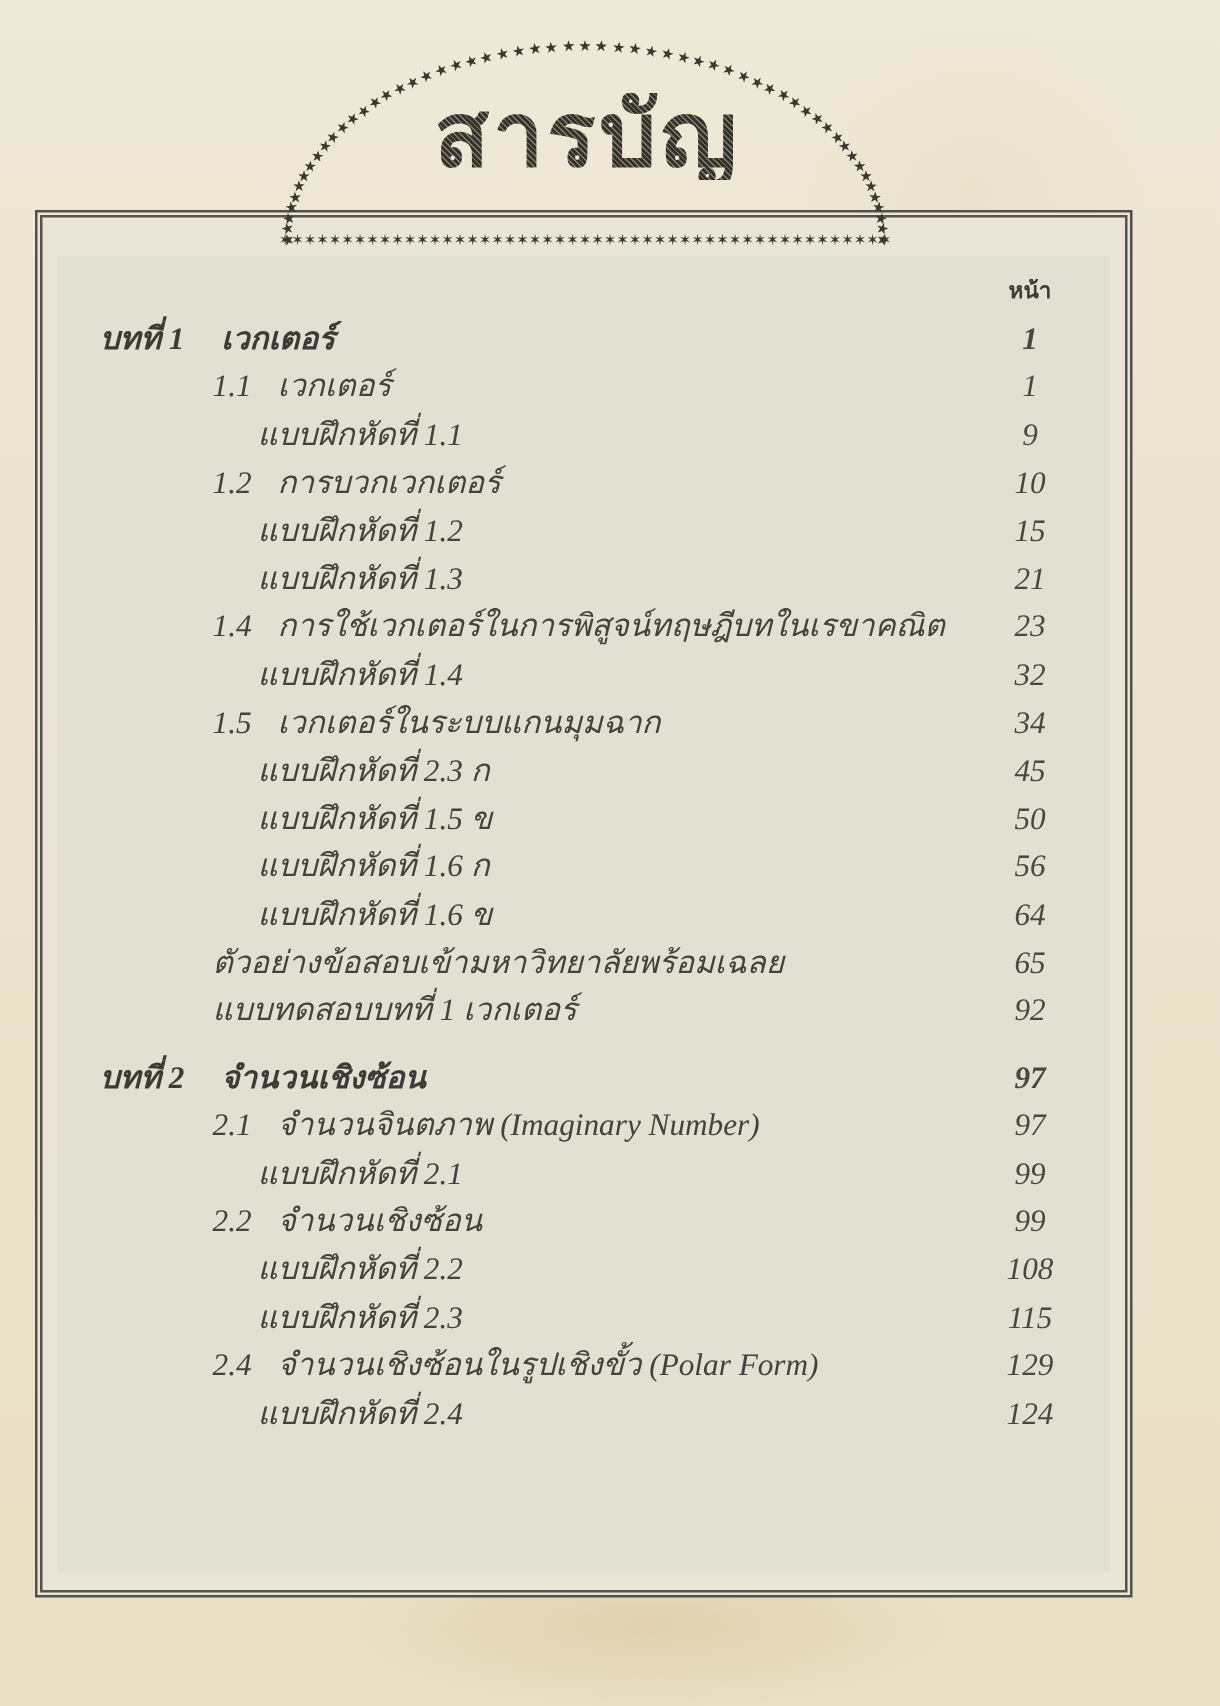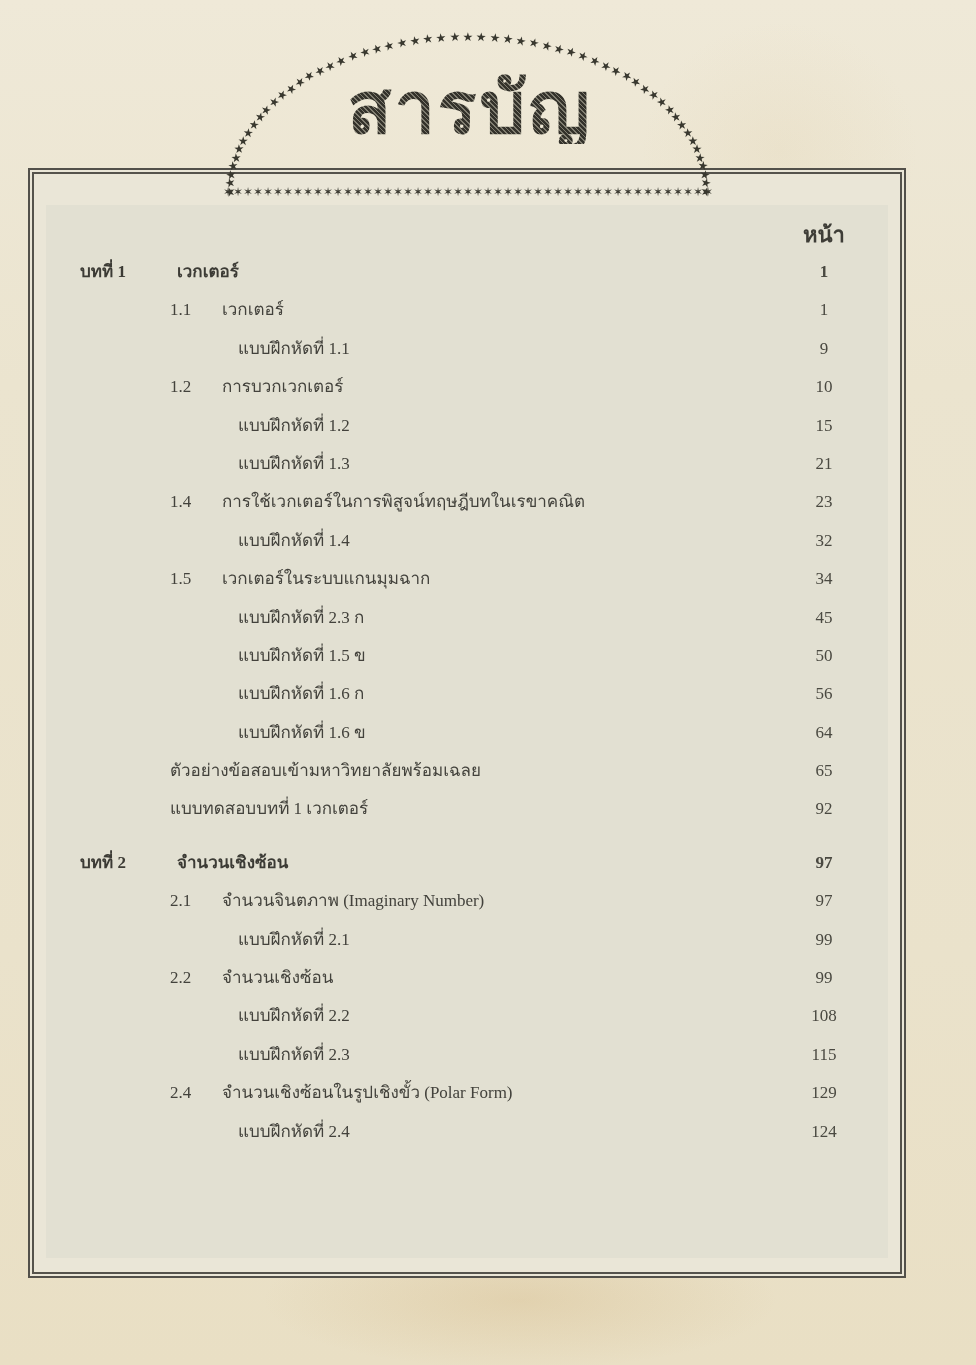--- a/index.html
+++ b/index.html
@@ -27,33 +27,33 @@
     border:2px solid #55534c;box-sizing:border-box;
   }
   
   .panel{
     position:absolute;left:46px;top:205px;width:842px;height:1053px;
     background:#e2e0d2;z-index:2;
   }
   .panel-head{position:relative;height:38px;margin-top:12px;}
   .col-header{
     position:absolute;left:733px;width:90px;text-align:center;
-    font-weight:bold;font-size:22px;color:#3e3d37;
+    font-weight:bold;font-size:18px;color:#3e3d37;
   }
   
   .rows{position:relative;}
-  .row{position:relative;height:38.4px;font-size:17px;line-height:30px;}
+  .row{position:relative;height:38.4px;font-size:25px;line-height:30px;font-style:italic;}
   .row.gap{margin-top:15px;}
   .row .num,.row .label,.row .pg{position:absolute;top:2px;white-space:nowrap;}
   .r-chapter{font-weight:bold;color:#3c3b35;}
   .r-chapter .num{left:34px;}
   .r-chapter .label{left:131px;}
   .r-section .num{left:124px;}
   .r-section .label{left:176px;}
-  .r-exercise .label{left:192px;}
+  .r-exercise .label{left:160px;}
   .r-item .label{left:124px;}
   .row .pg{left:733px;width:90px;text-align:center;color:#4a4941;}
 
   
   .decor{position:absolute;left:0;top:0;width:976px;height:260px;z-index:3;pointer-events:none;}
   .star{
     position:absolute;color:#39382f;font-size:12px;line-height:12px;width:12px;height:12px;
     text-align:center;font-family:"DejaVu Sans",sans-serif;
   }
   .title{

